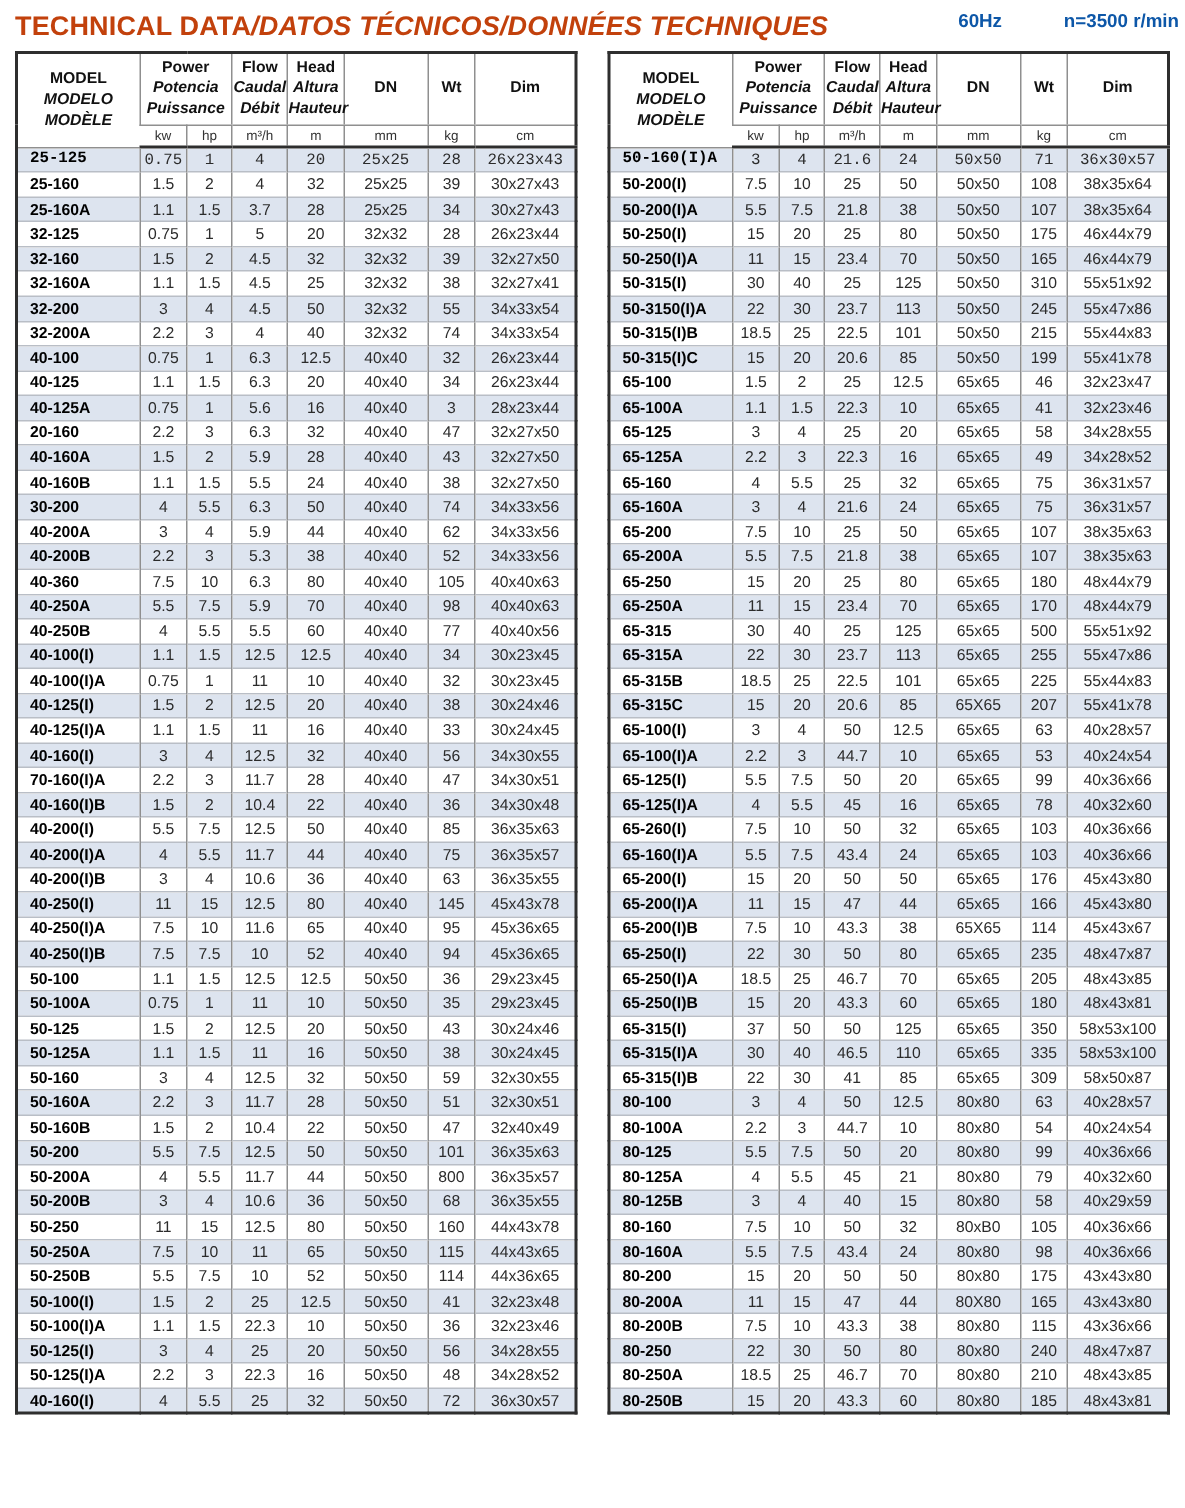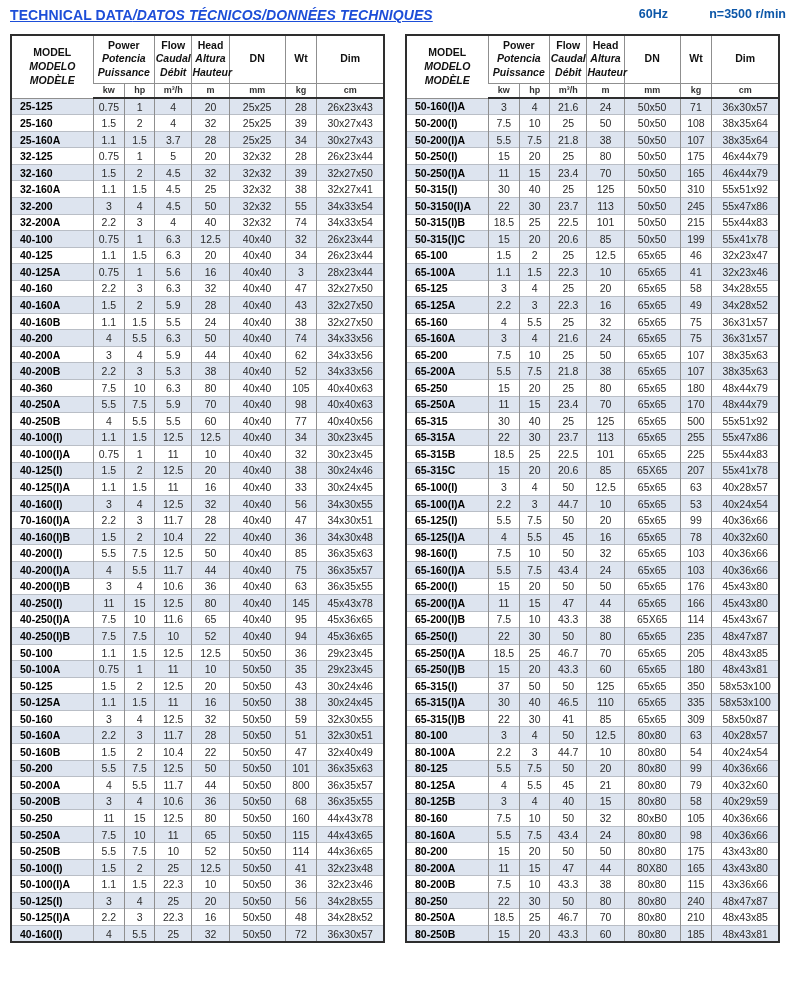--- a/index.html
+++ b/index.html
@@ -6,23 +6,22 @@
   html, body { margin: 0; padding: 0; }
   body {
     width: 790px; height: 1005px;
     background: #ffffff;
     font-family: "Liberation Sans", sans-serif;
     -webkit-font-smoothing: antialiased;
   }
   .topbar { position: relative; height: 34px; }
   .page-title {
     position: absolute; left: 10px; top: 7px;
-    color: #1d4ed8; font-weight: bold; font-size: 14px; letter-spacing: 0.1px;
+    color: #c2410c; font-weight: bold; font-size: 18px; letter-spacing: 0.1px;
     white-space: nowrap;
-    text-decoration: underline;
   }
   .page-title .it { font-style: italic; }
   .freq-label {
     position: absolute; right: 122px; top: 7px;
     color: #0d57a8; font-weight: bold; font-size: 12.5px; text-align: right;
   }
   .speed-label {
     position: absolute; right: 4px; top: 7px;
     color: #0d57a8; font-weight: bold; font-size: 12.5px; margin-left: 20px;
   }
@@ -35,31 +34,31 @@
   th, td { border-left: 1px solid #8f8f8f; }
   th:first-child, td:first-child { border-left: none; }
   thead th {
     background: #ffffff; font-weight: bold; font-size: 10.5px;
     color: #111; text-align: center; vertical-align: middle;
     line-height: 1.3; padding: 1px 0;
   }
   thead tr.main-row th { height: 48px; border-bottom: 1px solid #8f8f8f; }
   thead th.model-h { border-bottom: 2px solid #2e2e2e; }
   thead tr.units-row th {
-    height: 15px; font-weight: bold; font-size: 9px; color: #333;
+    height: 15px; font-weight: normal; font-size: 9px; color: #333;
     border-bottom: 2px solid #2e2e2e;
   }
   thead .it { font-style: italic; }
   tbody td {
     border-top: 1px solid #b9bec6;
     height: 16.55px; font-size: 10.5px; color: #2b2b2b;
     text-align: center; padding: 0 2px;
     white-space: nowrap; overflow: hidden;
   }
-  tbody tr:first-child td { border-top: none; }
+  tbody tr:first-child td { border-top: none; font-family: Liberation Mono, monospace; }
   tbody td.model { text-align: left; padding-left: 8px; font-weight: bold; color: #000; font-size: 10.5px; }
   tbody tr.shaded td { background: #dde4ef; }
 </style>
 </head>
 <body>
 
 <div class="topbar">
   <div class="page-title"><span>TECHNICAL DATA</span><span class="it">/DATOS TÉCNICOS/DONNÉES TECHNIQUES</span></div>
   <div class="freq-label">60Hz</div>
   <div class="speed-label">n=3500 r/min</div>
@@ -219,21 +218,21 @@
           <td class="model">40-125A</td>
           <td>0.75</td>
           <td>1</td>
           <td>5.6</td>
           <td>16</td>
           <td>40x40</td>
           <td>3</td>
           <td>28x23x44</td>
         </tr>
         <tr>
-          <td class="model">40-160</td>
+          <td class="model">20-160</td>
           <td>2.2</td>
           <td>3</td>
           <td>6.3</td>
           <td>32</td>
           <td>40x40</td>
           <td>47</td>
           <td>32x27x50</td>
         </tr>
         <tr class="shaded">
           <td class="model">40-160A</td>
@@ -249,21 +248,21 @@
           <td class="model">40-160B</td>
           <td>1.1</td>
           <td>1.5</td>
           <td>5.5</td>
           <td>24</td>
           <td>40x40</td>
           <td>38</td>
           <td>32x27x50</td>
         </tr>
         <tr class="shaded">
-          <td class="model">40-200</td>
+          <td class="model">30-200</td>
           <td>4</td>
           <td>5.5</td>
           <td>6.3</td>
           <td>50</td>
           <td>40x40</td>
           <td>74</td>
           <td>34x33x56</td>
         </tr>
         <tr>
           <td class="model">40-200A</td>
@@ -940,21 +939,21 @@
           <td class="model">65-125(I)A</td>
           <td>4</td>
           <td>5.5</td>
           <td>45</td>
           <td>16</td>
           <td>65x65</td>
           <td>78</td>
           <td>40x32x60</td>
         </tr>
         <tr>
-          <td class="model">98-160(I)</td>
+          <td class="model">65-260(I)</td>
           <td>7.5</td>
           <td>10</td>
           <td>50</td>
           <td>32</td>
           <td>65x65</td>
           <td>103</td>
           <td>40x36x66</td>
         </tr>
         <tr class="shaded">
           <td class="model">65-160(I)A</td>

